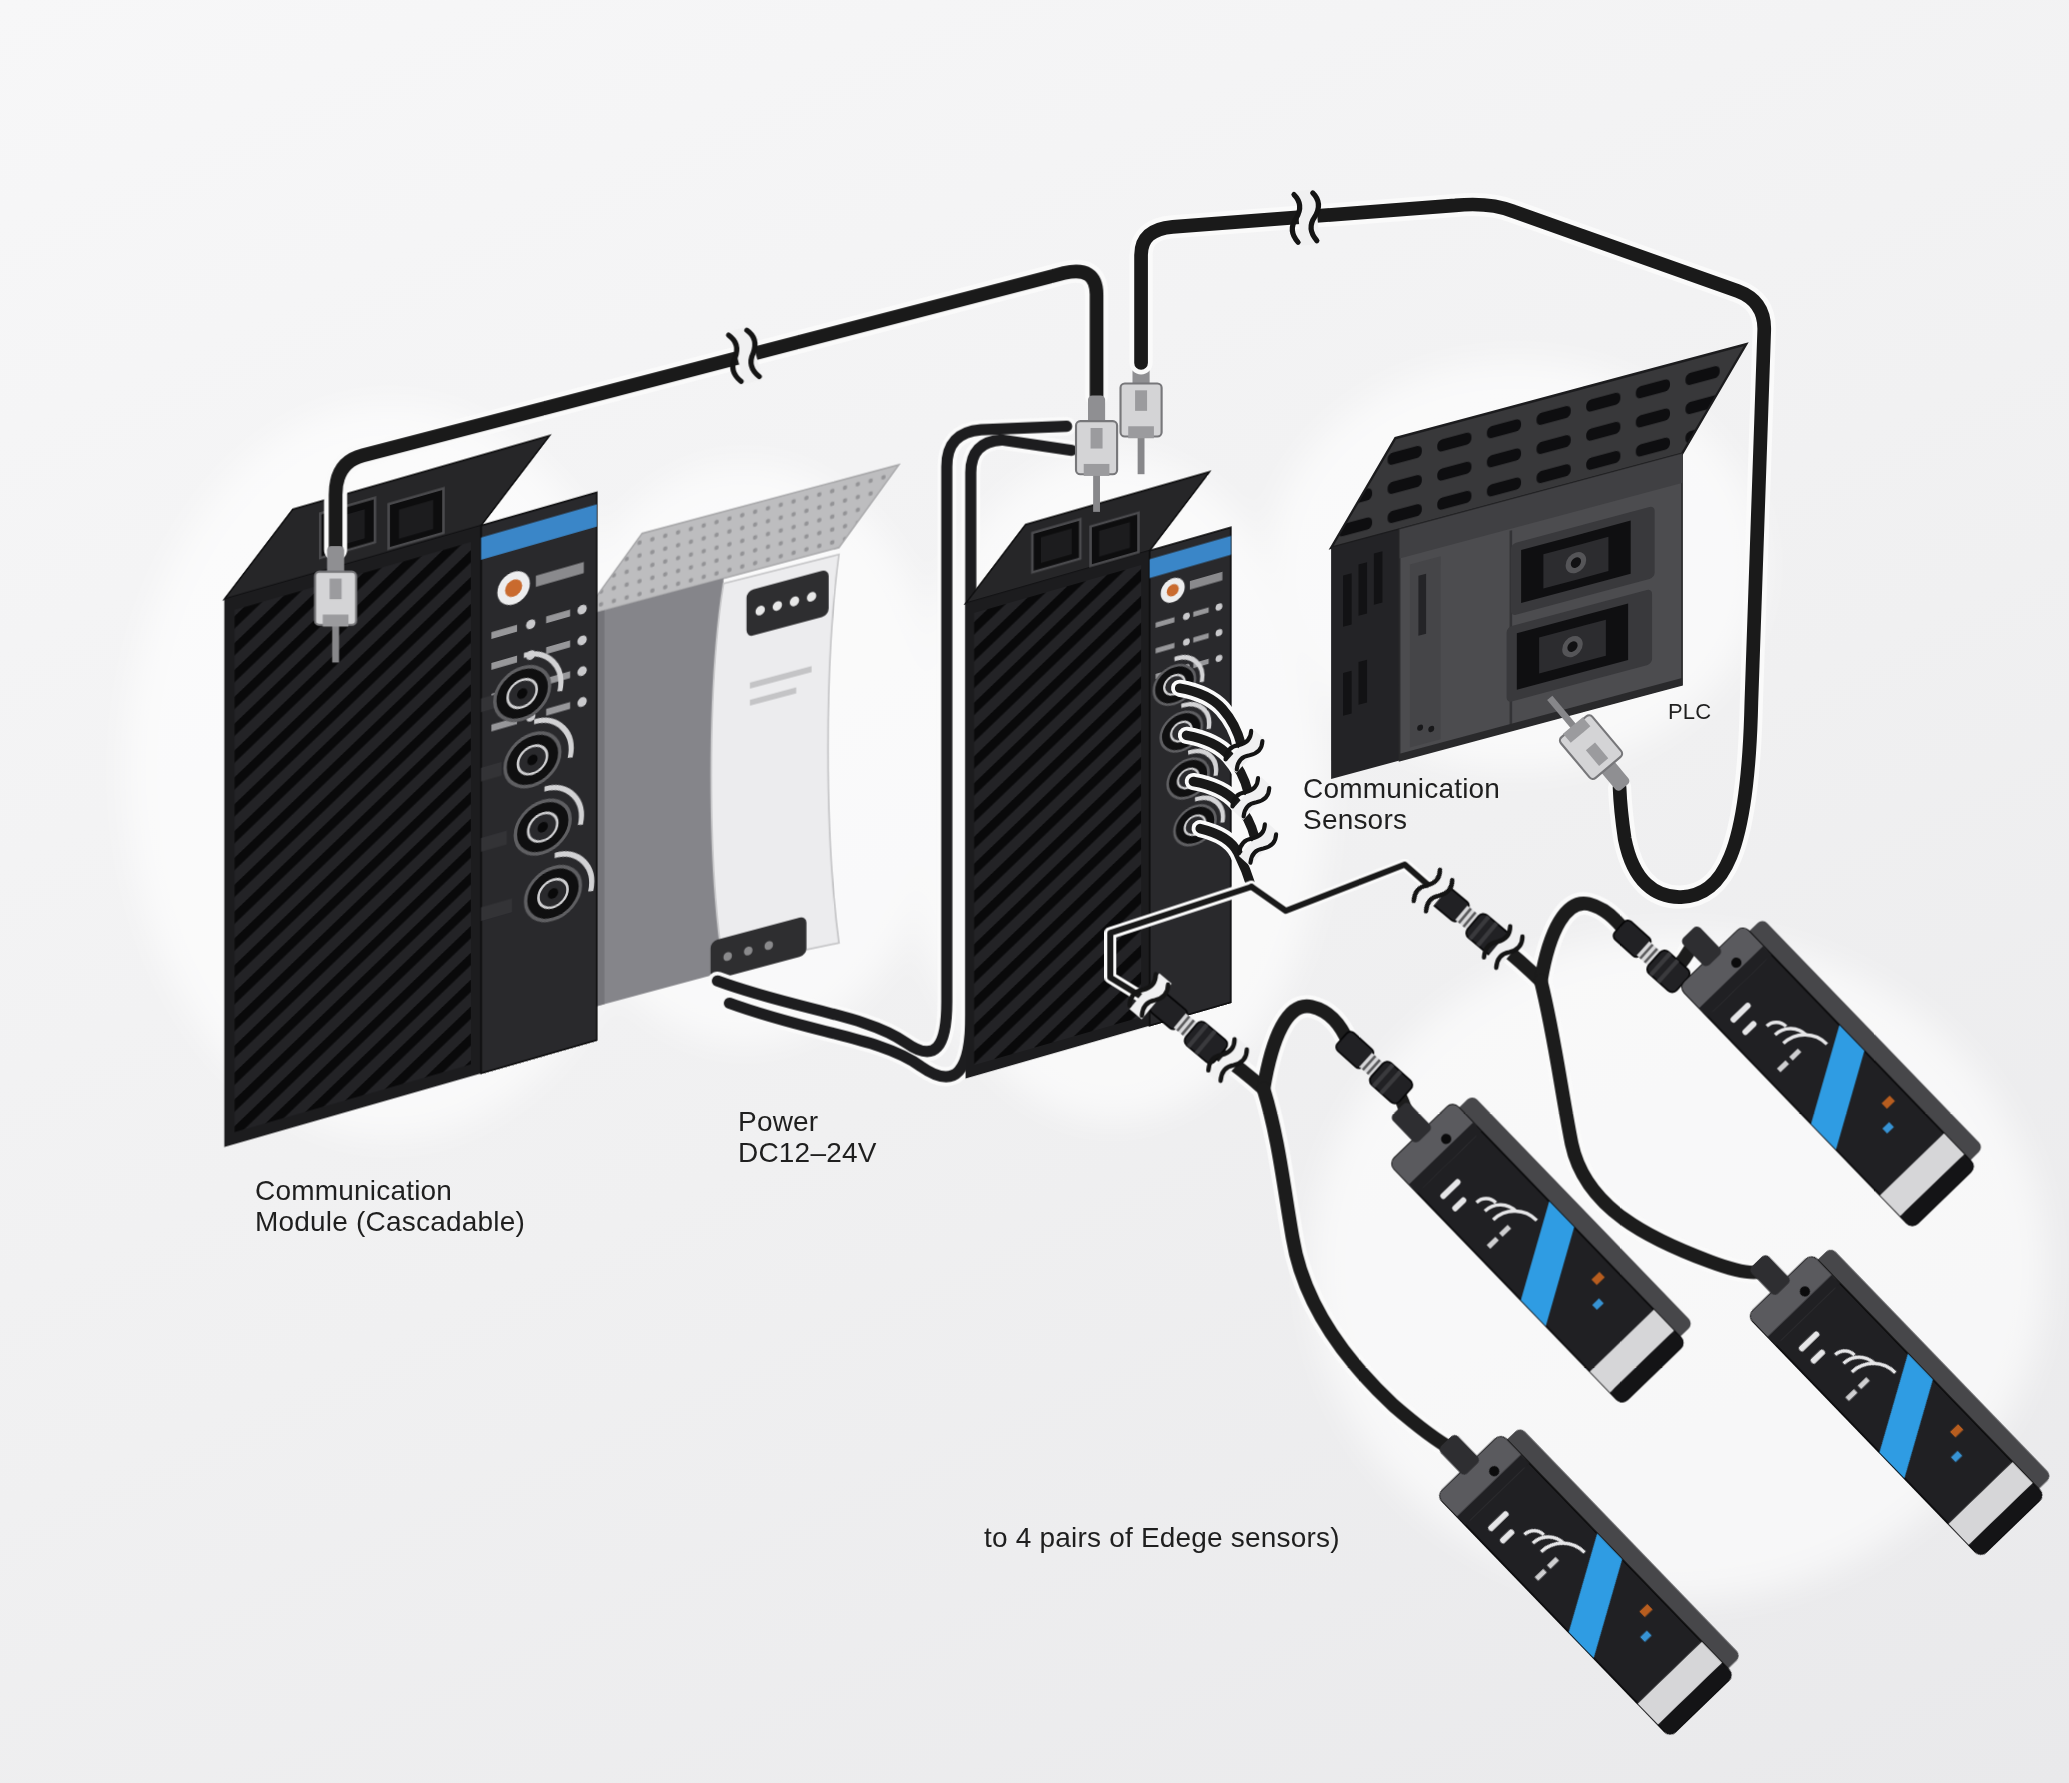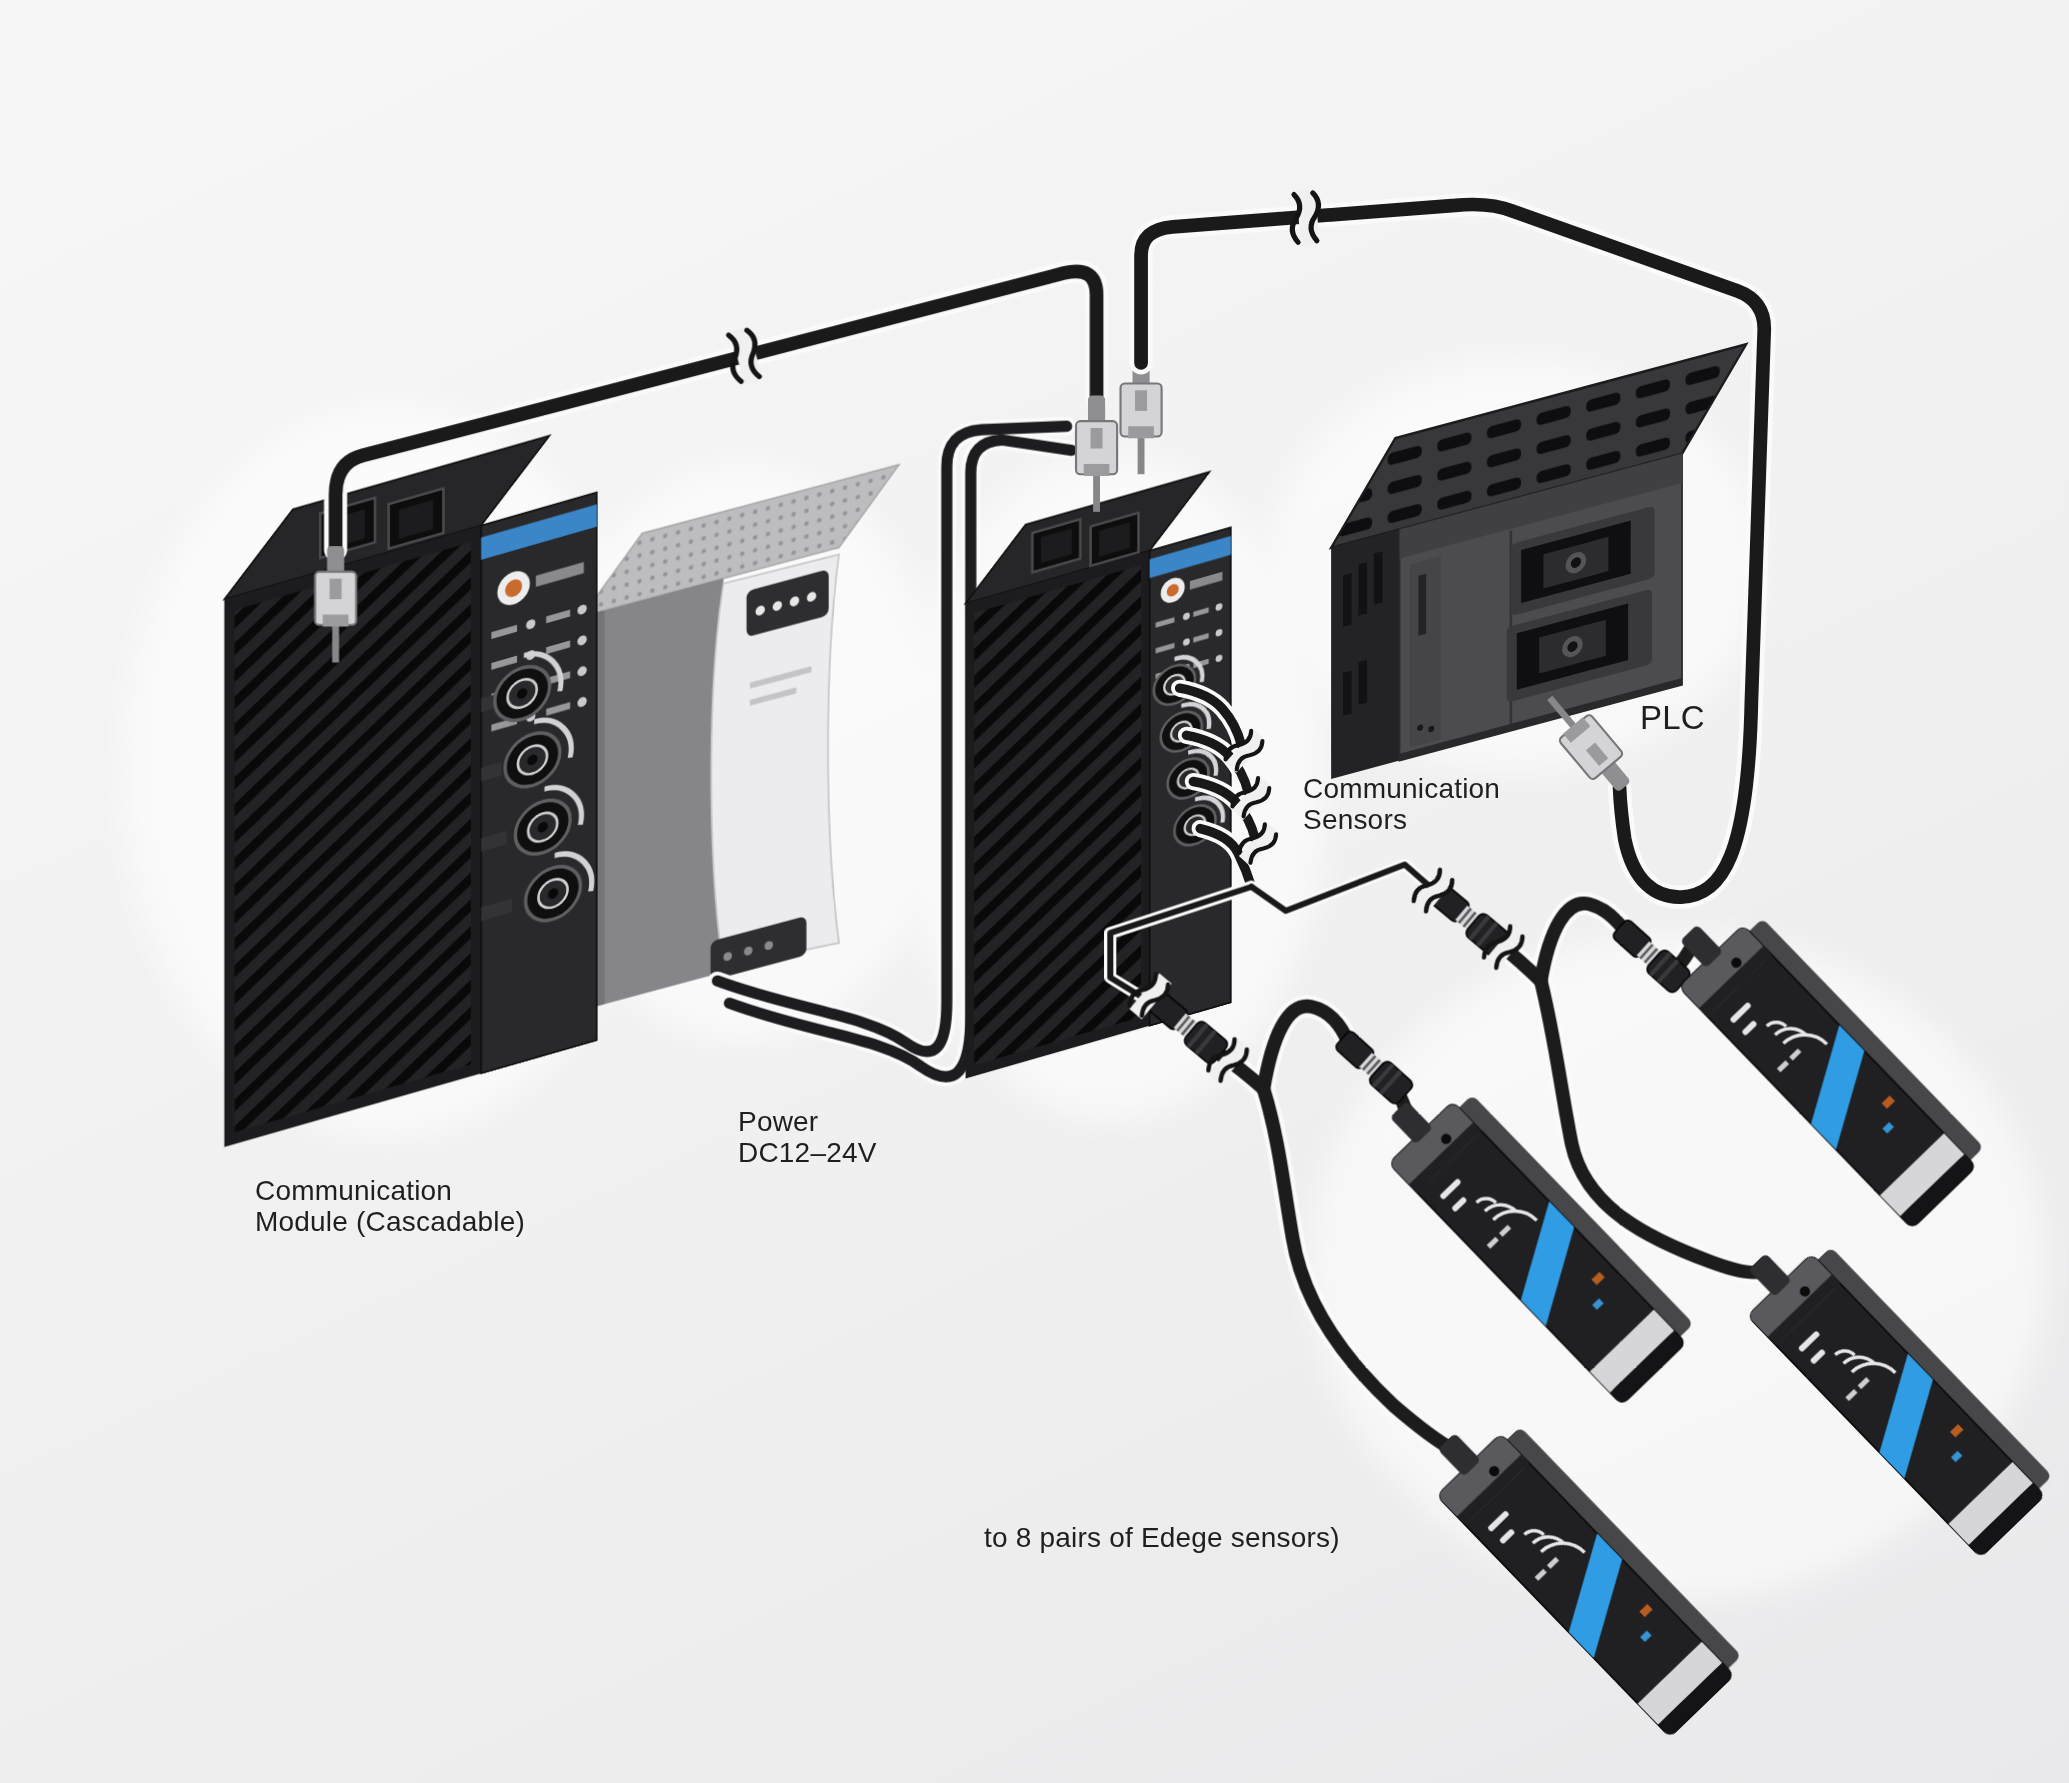--- a/index.html
+++ b/index.html
@@ -2,21 +2,21 @@
 <html style="font-size:13.7px"><head>
 <meta charset="utf-8">
 <style>
   html,body{margin:0;padding:0;background:#e9e9ea;}
   .stage{position:relative;width:2069px;height:1783px;overflow:hidden;
          background:linear-gradient(155deg,#f7f7f8 0%,#f0f0f1 55%,#e9e9eb 100%);
          font-family:"Liberation Sans",sans-serif;}
   .stage svg{position:absolute;left:0;top:0;}
   .lbl{position:absolute;color:#1f1f1f;font-size:28px;line-height:1.12;font-weight:500;
        letter-spacing:0.2px;white-space:nowrap;}
-  .lbl-plc{font-size:33px;}
+  .lbl-plc{font-size:22px;margin-left:28px;}
 </style>
 </head>
 <body>
 
 <div class="stage">
 <svg width="2069" height="1783" viewBox="0 0 2417 2083">
 <defs>
   <filter id="blur" x="-50%" y="-50%" width="200%" height="200%">
           <feGaussianBlur stdDeviation="20"></feGaussianBlur>
         </filter>
@@ -340,16 +340,16 @@
   <span>Communication</span><br>
   <span>Sensors</span>
 </div>
 
 <div class="lbl lbl-plc" style="left:1640px;top:700px;">
   <span>PLC</span>
 </div>
 
 <div class="lbl" style="left:984px;top:1491px;">
   <br>
-  <span>to 8 pairs of Edege sensors)</span>
+  <span>to 4 pairs of Edege sensors)</span>
 </div>
 </div>
 
 
 </body></html>

